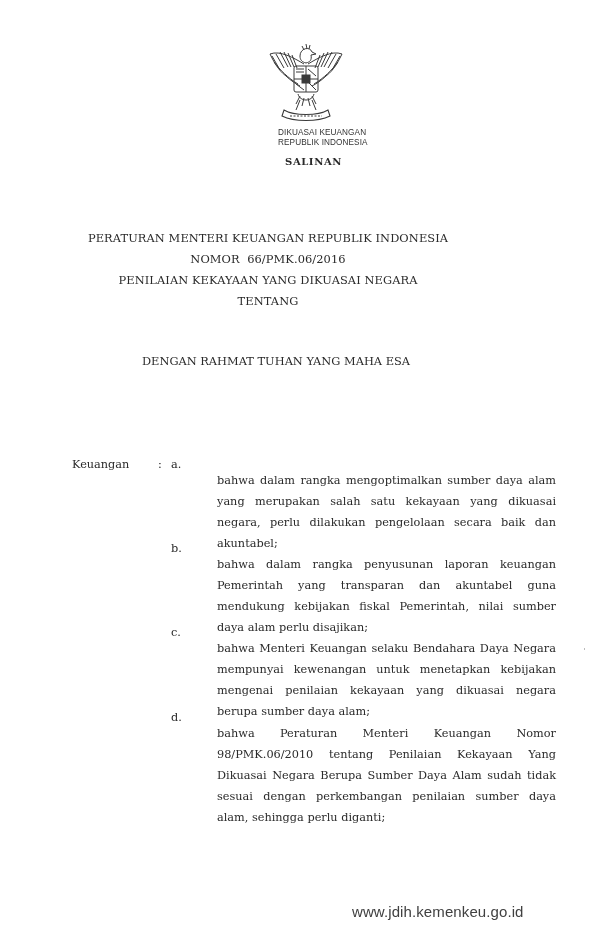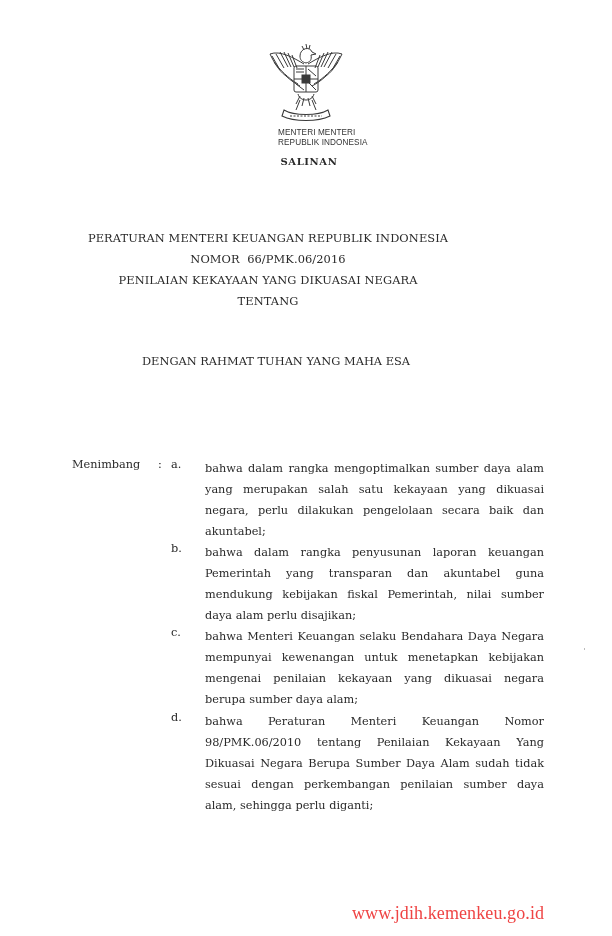--- a/index.html
+++ b/index.html
@@ -37,21 +37,21 @@
       font-size: 8.2px;
       line-height: 10px;
       letter-spacing: 0.1px;
       color: #333;
     }
     .salinan {
       position: absolute;
       left: 276px;
       top: 156px;
       width: 66px;
-      text-align: center;
+      text-align: right;
       font-family: "DejaVu Serif", "Liberation Serif", serif;
       font-weight: bold;
       font-size: 10px;
       letter-spacing: 0.6px;
       color: #2a2a2a;
     }
     .title-block {
       position: absolute;
       left: 0;
       width: 536px;
@@ -99,29 +99,29 @@
     .item-letter {
       position: absolute;
       left: 0; top: 0;
     }
     .item-text {
       position: absolute;
       left: 30px;
       width: 339px;
       text-align: justify;
       line-height: 21px;
-      margin: 4px;
+      margin: 16px;
     }
     .footer-link {
       position: absolute;
       left: 352px;
       top: 903px;
-      font-family: Liberation Serif, serif;
-      font-size: 18px;
-      color: #ef4444;
+      font-family: Liberation Sans, sans-serif;
+      font-size: 15px;
+      color: #404040;
       text-decoration: none;
       letter-spacing: 0.1px;
     }
     .speck {
       position: absolute;
       left: 584px; top: 648px;
       width: 1px; height: 2px;
       background: #bbb;
     }
   </style>
@@ -154,38 +154,38 @@
       <path d="M34 56 L30 64 M38 58 L36 66 M42 58 L44 66 M46 56 L50 64"></path>
 
       <path d="M34 60 L30 70 M46 60 L50 70"></path>
 
       <path d="M18 70 C28 76, 52 76, 62 70 L64 76 C52 82, 28 82, 16 76 Z" stroke-width="1.1"></path>
       <path d="M24 76 L56 76" stroke-dasharray="2 1.5"></path>
     </g>
   </svg>
 
   <div class="ministry">
-    <div>MENTERI MENTERI</div>
+    <div>DIKUASAI KEUANGAN</div>
     <div>REPUBLIK INDONESIA</div>
   </div>
 
   <div class="salinan">SALINAN</div>
 
   <div class="title-block">
     <div>PERATURAN MENTERI KEUANGAN REPUBLIK INDONESIA</div>
     <div style="white-space:pre;">NOMOR  66/PMK.06/2016</div>
     <div>PENILAIAN KEKAYAAN YANG DIKUASAI NEGARA</div>
     <div>TENTANG</div>
   </div>
 
   <div class="dengan">DENGAN RAHMAT TUHAN YANG MAHA ESA</div>
 
 
   <div class="considering">
-    <span class="cons-label">Menimbang</span>
+    <span class="cons-label">Keuangan</span>
     <span class="cons-colon">:</span>
 
     <div class="item" style="top:0px;">
       <span class="item-letter">a.</span>
       <p class="item-text" style="top:-4px;">bahwa dalam rangka mengoptimalkan sumber daya alam yang merupakan salah satu kekayaan yang dikuasai negara, perlu dilakukan pengelolaan secara baik dan akuntabel;</p>
     </div>
 
     <div class="item" style="top:84px;">
       <span class="item-letter">b.</span>
       <p class="item-text" style="top:-4px;">bahwa dalam rangka penyusunan laporan keuangan Pemerintah yang transparan dan akuntabel guna mendukung kebijakan fiskal Pemerintah, nilai sumber daya alam perlu disajikan;</p>

